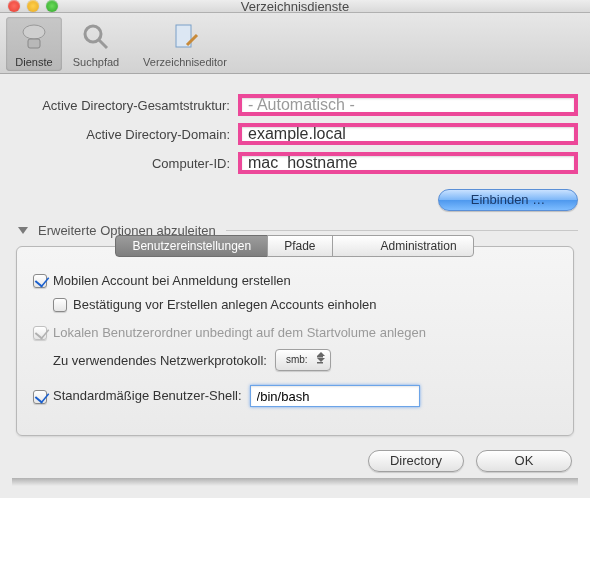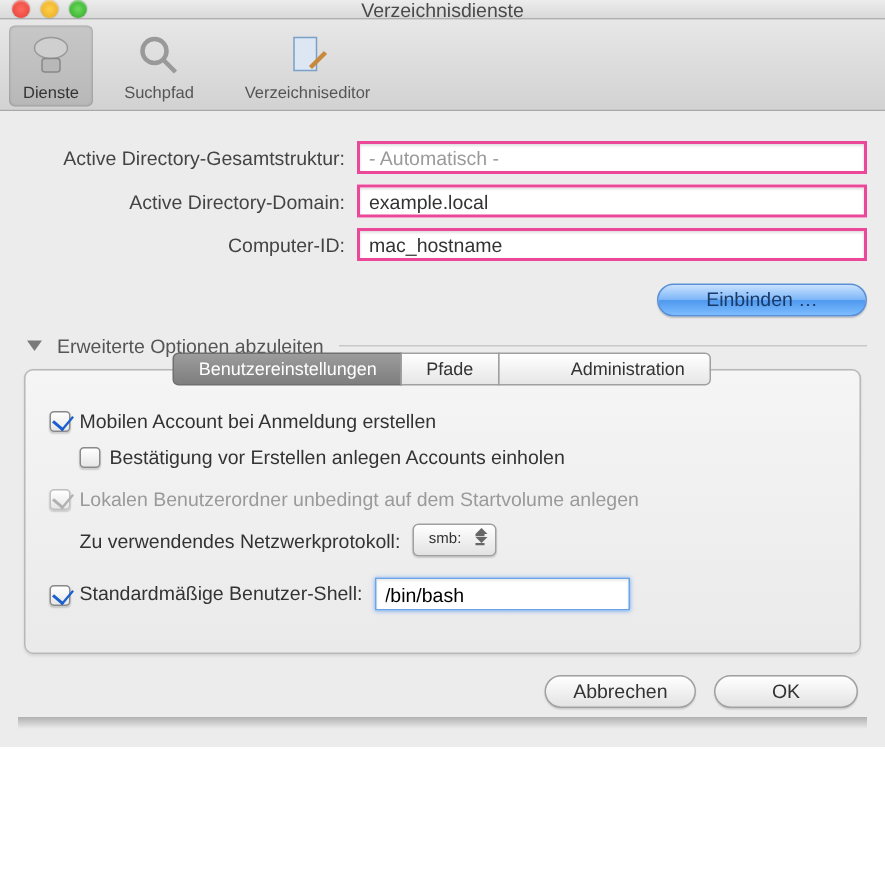--- a/index.html
+++ b/index.html
@@ -42,21 +42,21 @@
   position: absolute; left: 0; right: 0; text-align: center;
   font-size: 13px; color: #4a4a4a;
 }
 .toolbar {
   height: 63px;
   background: linear-gradient(#e7e7e7,#d2d2d2);
   border-bottom: 1px solid #a8a8a8;
   display: flex;
   align-items: center;
   padding: 4px 6px 2px 6px;
-  gap: 16px;
+  gap: 6px;
 }
 .toolbtn {
   width: 56px;
   text-align: center;
   font-size: 11px;
   color: #555;
   padding-bottom: 3px;
   border-radius: 4px;
 }
 .toolbtn.selected {
@@ -87,27 +87,27 @@
 }
 .form-label {
   width: 226px;
   text-align: right;
   padding-right: 8px;
   color: #444;
 }
 .form-input {
   flex: 1;
   height: 22px;
-  border: 2px solid #ec4899;
+  border: 4px solid #ec4899;
   box-shadow: inset 0 1px 2px rgba(0,0,0,.15);
   background: #fff;
   border-radius: 0;
   padding: 2px 6px;
   font-family: inherit;
-  font-size: 13px;
+  font-size: 16px;
   color: #333;
 }
 .form-input.placeholder { color: #9a9a9a; }
 .btn-row {
   display: flex;
   justify-content: flex-end;
   margin-top: 8px;
   margin-bottom: 12px;
 }
 .aqua-btn {
@@ -376,19 +376,19 @@
       </div>
 
       <div class="check-row" style="align-items:center;">
         <div class="checkbox checked"></div>
         <div class="check-label" style="margin-right:8px;">Standardmäßige Benutzer-Shell:</div>
         <input class="shell-input" value="/bin/bash" style="">
       </div>
     </div>
 
     <div class="footer-btns">
-      <div class="push-btn">Abbrechen</div>
+      <div class="push-btn">Directory</div>
       <div class="push-btn">OK</div>
     </div>
 
     <div class="shadow-bottom"></div>
   </div>
 </div>
 
 </body></html>

